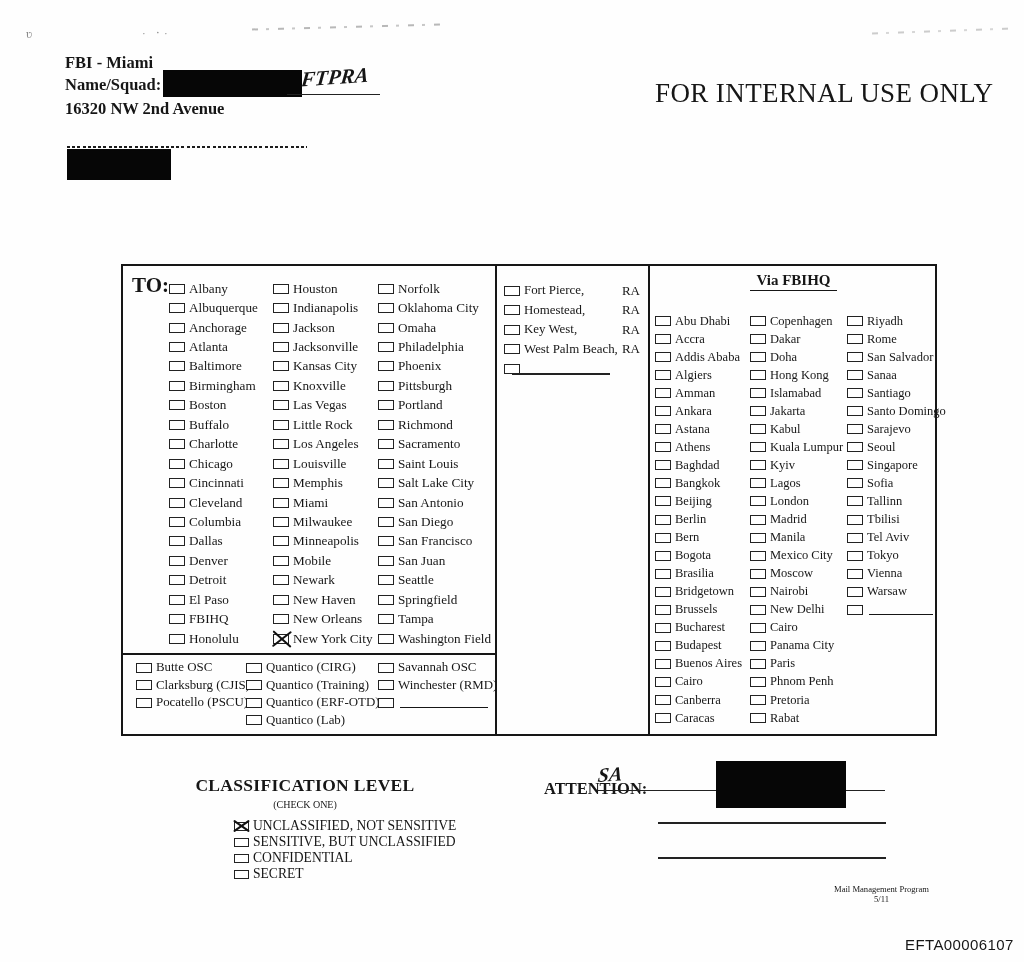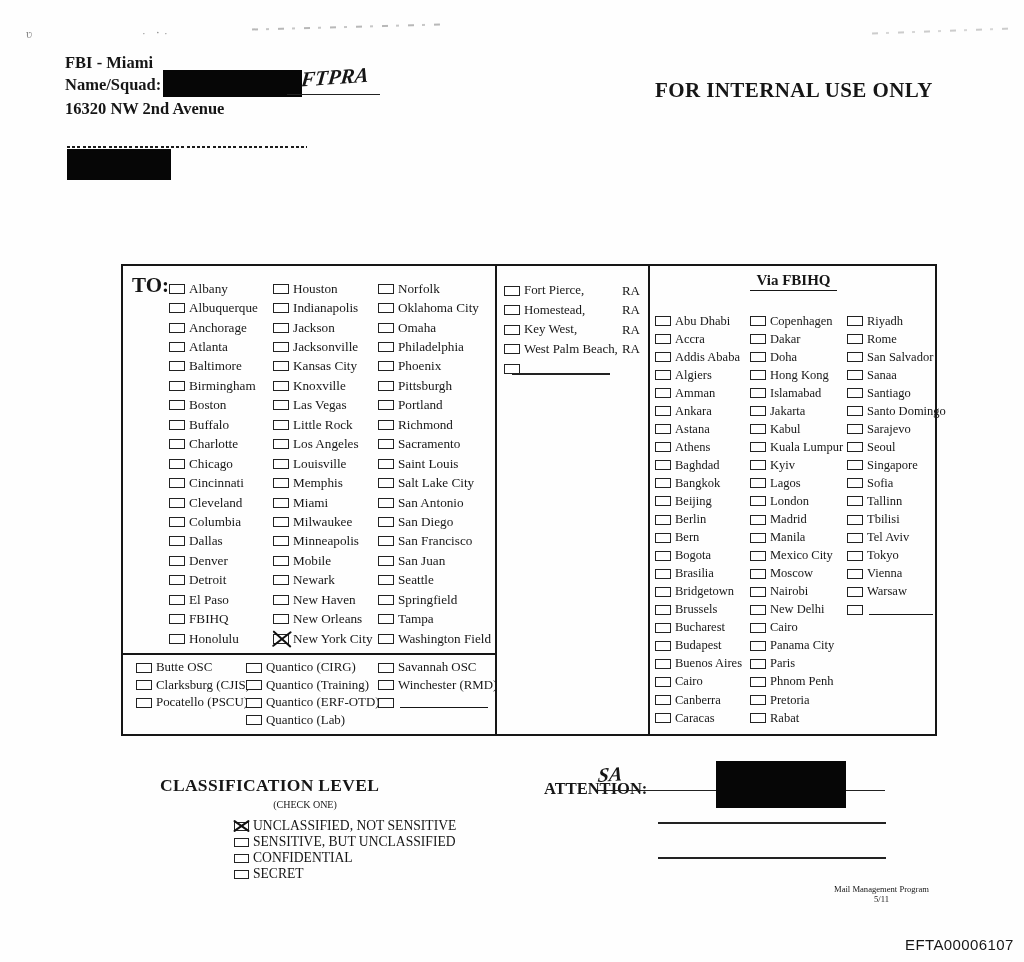--- a/index.html
+++ b/index.html
@@ -8,21 +8,21 @@
   .abs{position:absolute;}
   
   .smudge{position:absolute;color:#8a8a8a;font-size:11px;letter-spacing:3px;white-space:nowrap;}
   .smudge-line{position:absolute;height:2px;background:repeating-linear-gradient(90deg,#9a9a9a 0 6px,transparent 6px 14px,#b0b0b0 14px 17px,transparent 17px 26px);opacity:.7;}
   
   .hdr-line{position:absolute;font-size:16.5px;font-weight:bold;white-space:nowrap;}
   .redact{position:absolute;background:#060606;}
   .hand{font-style:italic;font-weight:bold;transform:rotate(-4deg) skewX(-10deg);white-space:nowrap;}
   .thinline{position:absolute;height:0;border-top:1.6px solid #222;}
   .dashline{position:absolute;height:2.4px;background:repeating-linear-gradient(90deg,#1c1c1c 0 3px,transparent 3px 5.2px);}
-  .banner{position:absolute;font-size:21px;font-weight:bold;letter-spacing:.4px;white-space:nowrap;}
+  .banner{position:absolute;font-size:27px;font-weight:normal;letter-spacing:.4px;white-space:nowrap;}
   
   .rt{position:absolute;left:121px;top:264px;width:816px;height:472px;border:2px solid #161616;box-sizing:border-box;}
   .vdiv{position:absolute;top:0;width:1.8px;height:100%;background:#161616;}
   .hdiv{position:absolute;height:1.8px;background:#161616;}
   .to-label{position:absolute;left:9px;top:7px;font-size:21px;font-weight:bold;}
   .via-title-wrap{position:absolute;left:527px;top:5px;width:287px;text-align:center;}
   .via-title{display:inline-block;font-size:15px;font-weight:bold;border-bottom:1.6px solid #161616;padding:0 6px 1px;}
   
   .col{position:absolute;display:flex;flex-direction:column;}
   .cb-row{display:flex;align-items:center;height:var(--rh,19.4px);white-space:nowrap;}
@@ -36,21 +36,21 @@
   .list-left{--rh:19.45px;}
   .ra-col{--rh:19.5px;width:136px;}
   .ra-col .cb-label{font-size:12.9px;}
   .via-col{--rh:18.05px;}
   .via-col .cb-label{font-size:12.5px;}
   .via-col .blank-line{width:64px;}
   .osc-col{--rh:17.5px;}
   .osc-col .cb-label{font-size:12.9px;}
   .osc-col .blank-line{width:88px;}
   
-  .clf-title{position:absolute;left:160px;top:775px;width:290px;text-align:left;font-size:17.5px;font-weight:bold;letter-spacing:.3px;}
+  .clf-title{position:absolute;left:160px;top:775px;width:290px;text-align:center;font-size:17.5px;font-weight:bold;letter-spacing:.3px;}
   .clf-sub{position:absolute;left:160px;top:799px;width:290px;text-align:center;font-size:10px;}
   .clf-col{--rh:16px;}
   .clf-col .cb{width:13px;height:7px;}
   .clf-col .cb-label{font-size:13.6px;}
   .clf-col .cb.checked::before,.clf-col .cb.checked::after{width:19px;top:2px;left:-3px;height:2px;}
   .clf-col .cb.checked::before{transform:rotate(35deg);}
   .clf-col .cb.checked::after{transform:rotate(-35deg);}
   
   .attn-label{position:absolute;left:544px;top:779px;font-size:16.5px;font-weight:bold;}
   .attn-hand{position:absolute;left:598px;top:763px;font-size:20px;}

